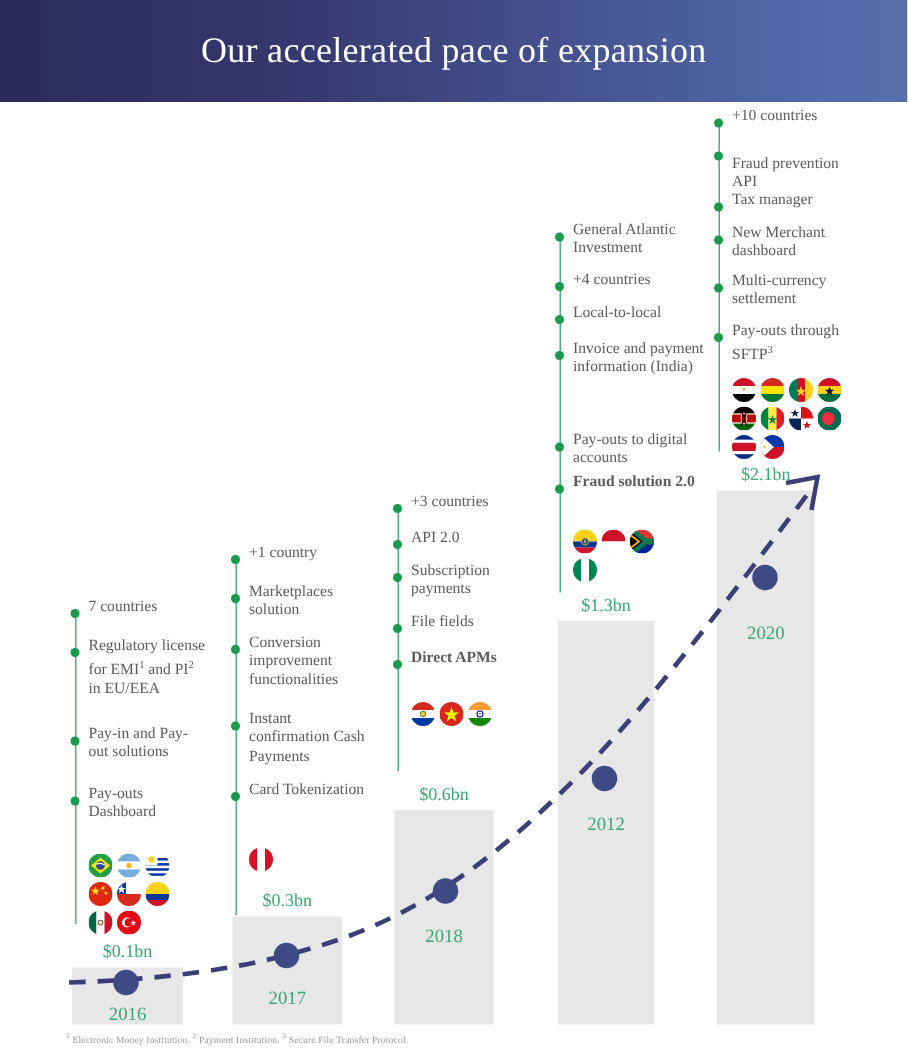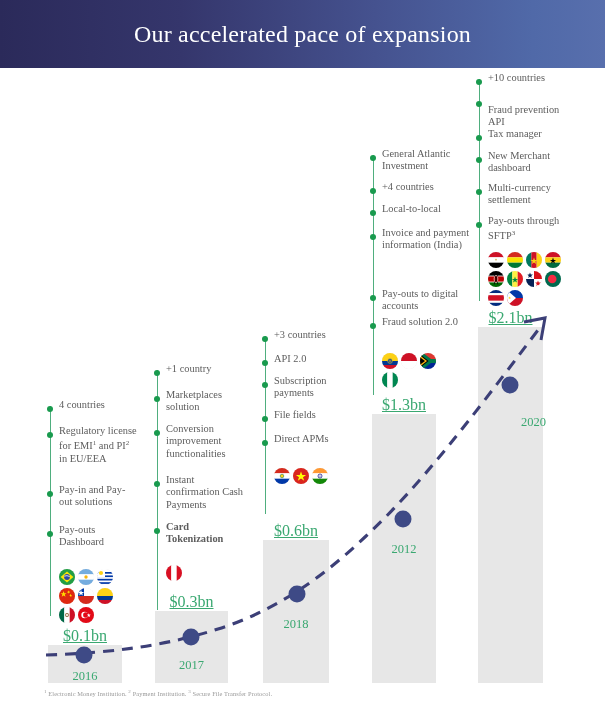--- a/index.html
+++ b/index.html
@@ -23,22 +23,22 @@
     font-family: "Liberation Serif", "DejaVu Serif", serif;
   }
 
   
   .chart { position: absolute; left: 0; top: 68px; width: 605px; height: 637px; }
 
   .bar {
     position: absolute; background: #e7e7e7;
   }
   .bar-value {
-    position: absolute; color: #3aa871; font-size: 16px;
-    white-space: nowrap; text-align: center; text-decoration: underline;
+    position: absolute; color: #3aa871; font-size: 12px;
+    white-space: nowrap; text-align: center;
   }
   .bar-year {
     position: absolute; color: #3aa871; font-size: 12.5px;
     white-space: nowrap; text-align: center;
   }
 
   
   .trend { position: absolute; left: 0; top: 0; width: 605px; height: 705px; pointer-events: none; }
 
   
@@ -95,21 +95,21 @@
         <div class="bar-value" style="left: 155px; width: 73px; top: 525px;">$0.3bn</div>
         <div class="bar-year" style="left: 155px; width: 73px; top: 590px;">2017</div>
         <div class="bar" style="left: 263px; width: 66px; top: 472px; height: 143px;"></div>
         <div class="bar-value" style="left: 263px; width: 66px; top: 454px;">$0.6bn</div>
         <div class="bar-year" style="left: 263px; width: 66px; top: 549px;">2018</div>
         <div class="bar" style="left: 372px; width: 64px; top: 346px; height: 269px;"></div>
         <div class="bar-value" style="left: 372px; width: 64px; top: 328px;">$1.3bn</div>
         <div class="bar-year" style="left: 372px; width: 64px; top: 474px;">2012</div>
         <div class="bar" style="left: 478px; width: 65px; top: 259px; height: 356px;"></div>
         <div class="bar-value" style="left: 478px; width: 65px; top: 241px;">$2.1bn</div>
-        <div class="bar-year" style="left: 478px; width: 65px; top: 347px; margin-left: 23px;">2020</div>
+        <div class="bar-year" style="left: 478px; width: 65px; top: 347px;">2020</div>
       </div>
   </div>
 
   <svg class="trend" viewBox="0 0 605 705">
     <path d="M 46 655 C 110 653, 165 646, 218 629 C 272 612, 320 580, 365 537
              C 420 486, 470 420, 538 330" fill="none" stroke="#3c3f77" stroke-width="3.1" stroke-dasharray="11 8" stroke-linecap="butt"></path>
     <path d="M 524 322 L 545 318 L 541 340" fill="none" stroke="#3c3f77" stroke-width="3" stroke-linejoin="miter"></path>
     <g>
       <circle cx="84" cy="655" r="8.5" fill="#3e4a86"></circle>
       <circle cx="191" cy="637" r="8.5" fill="#3e4a86"></circle>
@@ -117,21 +117,21 @@
       <circle cx="403" cy="519" r="8.5" fill="#3e4a86"></circle>
       <circle cx="510" cy="385" r="8.5" fill="#3e4a86"></circle>
     </g>
   </svg>
 
   <div id="timelines-layer">
       <div class="tl" style="left: 50px; top: 406px; width: 90px;">
         <div class="tl-line" style="height: 210px;"></div>
         <div class="tl-item" style="top: 0px;">
           <div class="tl-dot"></div>
-          <div class="tl-text" style="width: 78px;">4 countries</div>
+          <div class="tl-text" style="width: 78px;">7 countries</div>
         </div>
         <div class="tl-item" style="top: 26px;">
           <div class="tl-dot"></div>
           <div class="tl-text" style="width: 78px;">Regulatory license for EMI<sup>1</sup> and PI<sup>2</sup> in EU/EEA</div>
         </div>
         <div class="tl-item" style="top: 85px;">
           <div class="tl-dot"></div>
           <div class="tl-text" style="width: 78px;">Pay-in and Pay-out solutions</div>
         </div>
         <div class="tl-item" style="top: 125px;">
@@ -221,21 +221,21 @@
         <div class="tl-item" style="top: 60px;">
           <div class="tl-dot"></div>
           <div class="tl-text" style="width: 80px;">Conversion improvement functionalities</div>
         </div>
         <div class="tl-item" style="top: 111px;">
           <div class="tl-dot"></div>
           <div class="tl-text" style="width: 80px;">Instant confirmation Cash Payments</div>
         </div>
         <div class="tl-item" style="top: 158px;">
           <div class="tl-dot"></div>
-          <div class="tl-text" style="width: 80px; font-weight: bold;">Card Tokenization</div>
+          <div class="tl-text" style="width: 80px;">Card Tokenization</div>
         </div>
         <div class="flags" style="left: 9px; top: 195px; width: 20px;">
           <div class="flag">
             <svg viewBox="0 0 16 16">
               <rect width="5.34" height="16" fill="#d91023"></rect>
               <rect x="5.34" width="5.33" height="16" fill="#ffffff"></rect>
               <rect x="10.67" width="5.33" height="16" fill="#d91023"></rect>
             </svg>
           </div>
         </div>
@@ -253,21 +253,21 @@
         <div class="tl-item" style="top: 46px;">
           <div class="tl-dot"></div>
           <div class="tl-text" style="width: 80px;">Subscription payments</div>
         </div>
         <div class="tl-item" style="top: 80px;">
           <div class="tl-dot"></div>
           <div class="tl-text" style="width: 80px;">File fields</div>
         </div>
         <div class="tl-item" style="top: 104px;">
           <div class="tl-dot"></div>
-          <div class="tl-text" style="width: 80px;">Direct APMs</div>
+          <div class="tl-text" style="width: 80px; font-weight: bold;">Direct APMs</div>
         </div>
         <div class="flags" style="left: 9px; top: 132px; width: 56px;">
           <div class="flag">
             <svg viewBox="0 0 16 16">
               <rect width="16" height="5.34" fill="#d52b1e"></rect>
               <rect y="5.34" width="16" height="5.33" fill="#fff"></rect>
               <rect y="10.67" width="16" height="5.33" fill="#0038a8"></rect>
               <circle cx="8" cy="8" r="1.8" fill="#fcd116" stroke="#006847" stroke-width=".5"></circle>
             </svg>
           </div>
@@ -305,21 +305,21 @@
         <div class="tl-item" style="top: 79px;">
           <div class="tl-dot"></div>
           <div class="tl-text" style="width: 90px;">Invoice and payment information (India)</div>
         </div>
         <div class="tl-item" style="top: 140px;">
           <div class="tl-dot"></div>
           <div class="tl-text" style="width: 90px;">Pay-outs to digital accounts</div>
         </div>
         <div class="tl-item" style="top: 168px;">
           <div class="tl-dot"></div>
-          <div class="tl-text" style="width: 90px;">Fraud solution 2.0</div>
+          <div class="tl-text" style="width: 90px; font-weight: bold;">Fraud solution 2.0</div>
         </div>
         <div class="flags" style="left: 9px; top: 198px; width: 72px;">
           <div class="flag">
             <svg viewBox="0 0 16 16">
               <rect width="16" height="8" fill="#fcd116"></rect>
               <rect y="8" width="16" height="4" fill="#003893"></rect>
               <rect y="12" width="16" height="4" fill="#ce1126"></rect>
               <circle cx="8" cy="8" r="2.4" fill="#1b4d8f" stroke="#fcd116" stroke-width=".5"></circle>
               <polygon points="8,6.4 8.8,8 8,9.6 7.2,8" fill="#d8a21a"></polygon>
             </svg>

